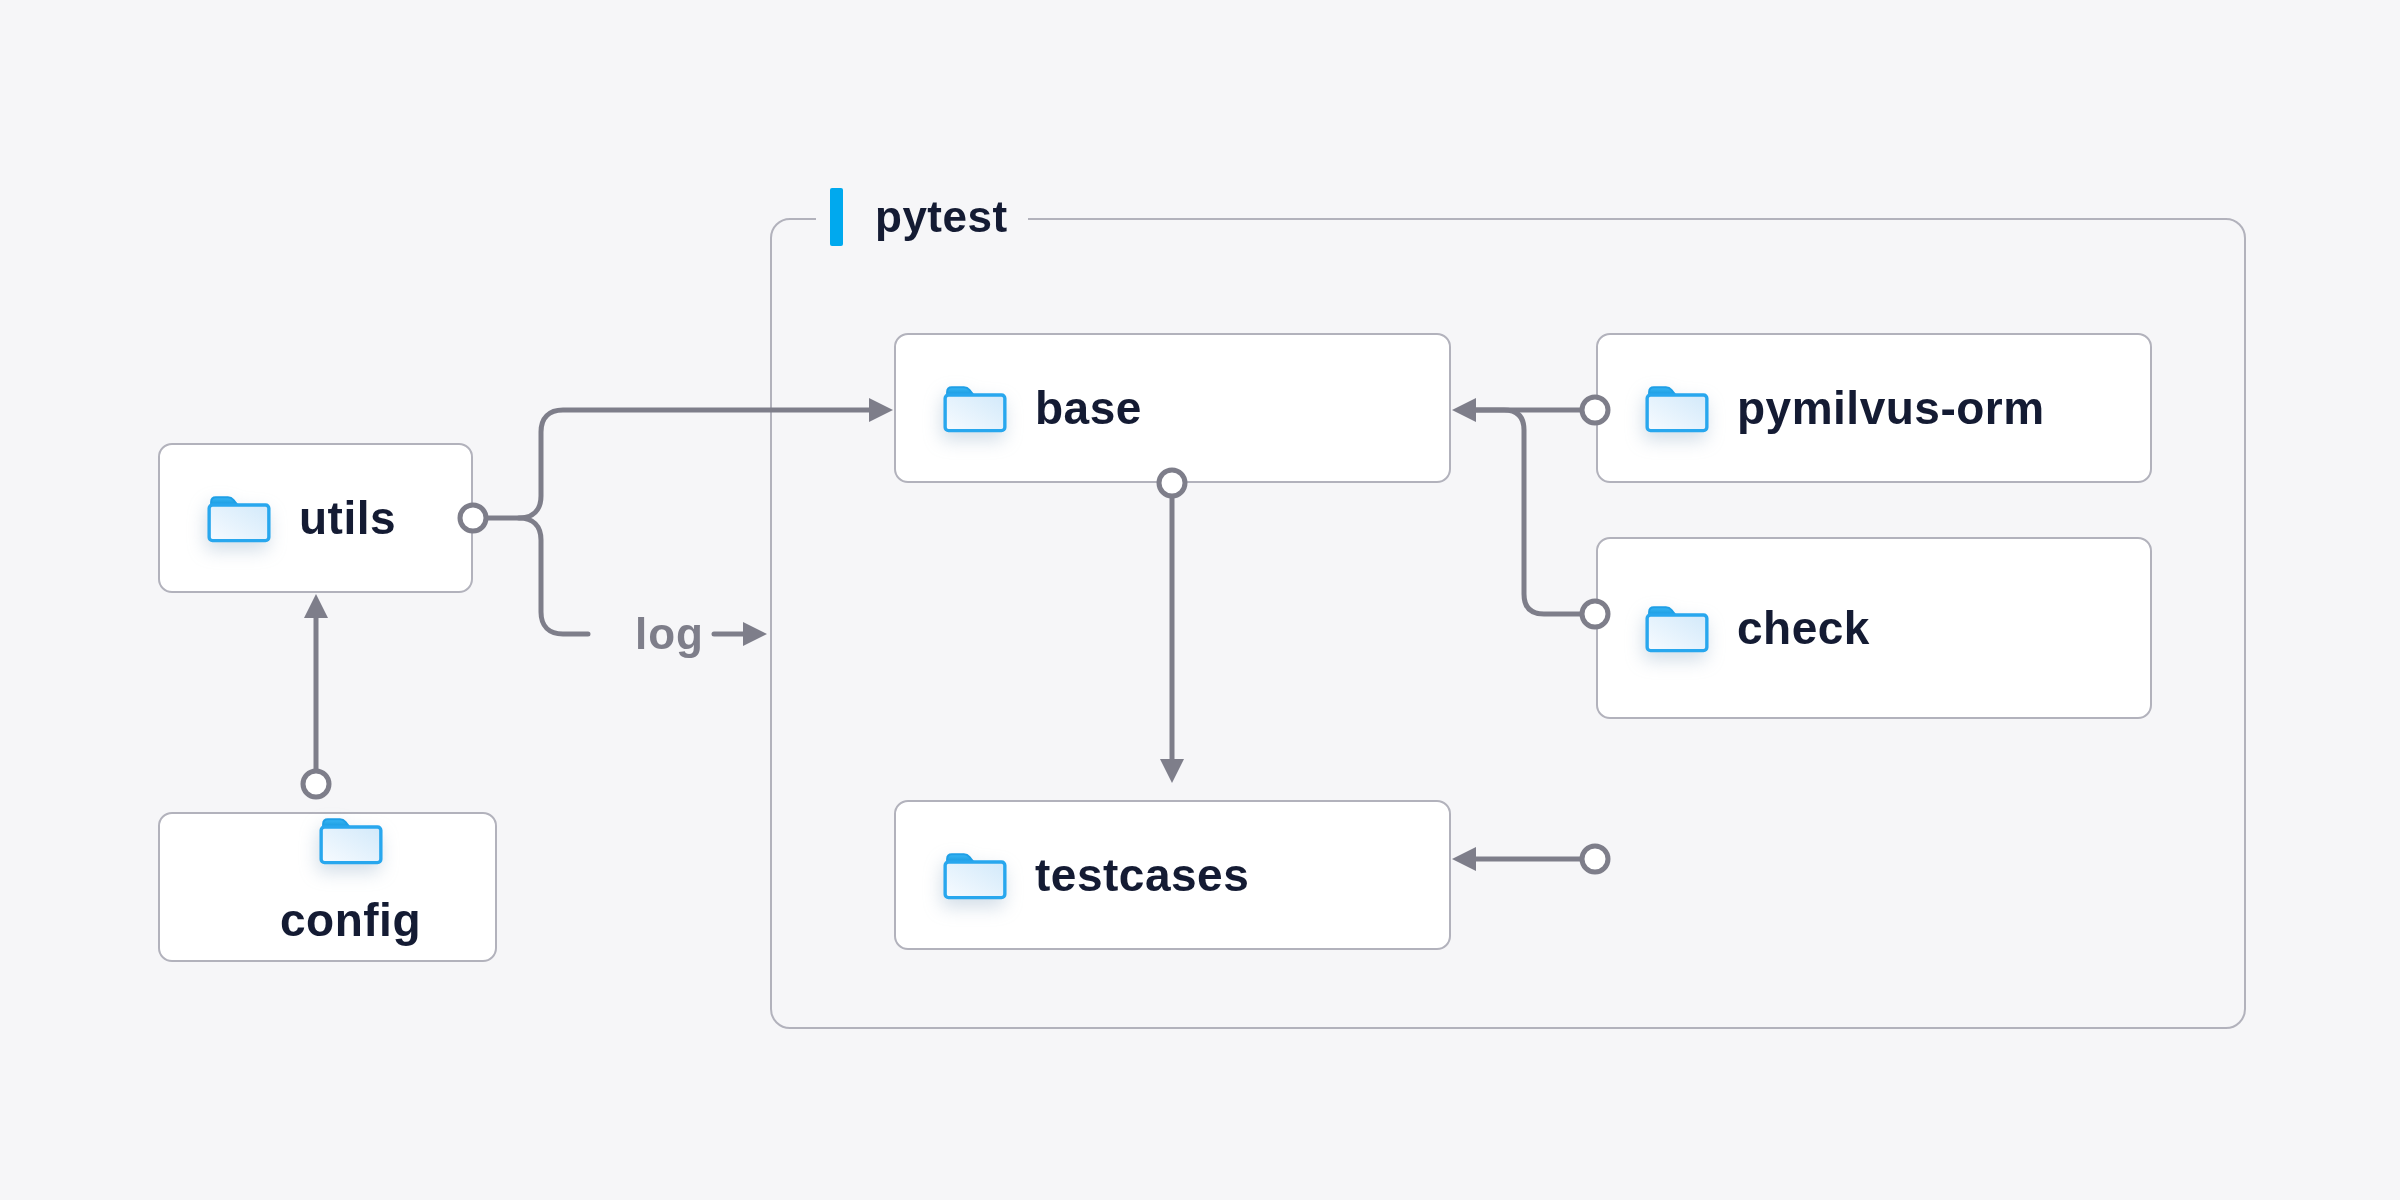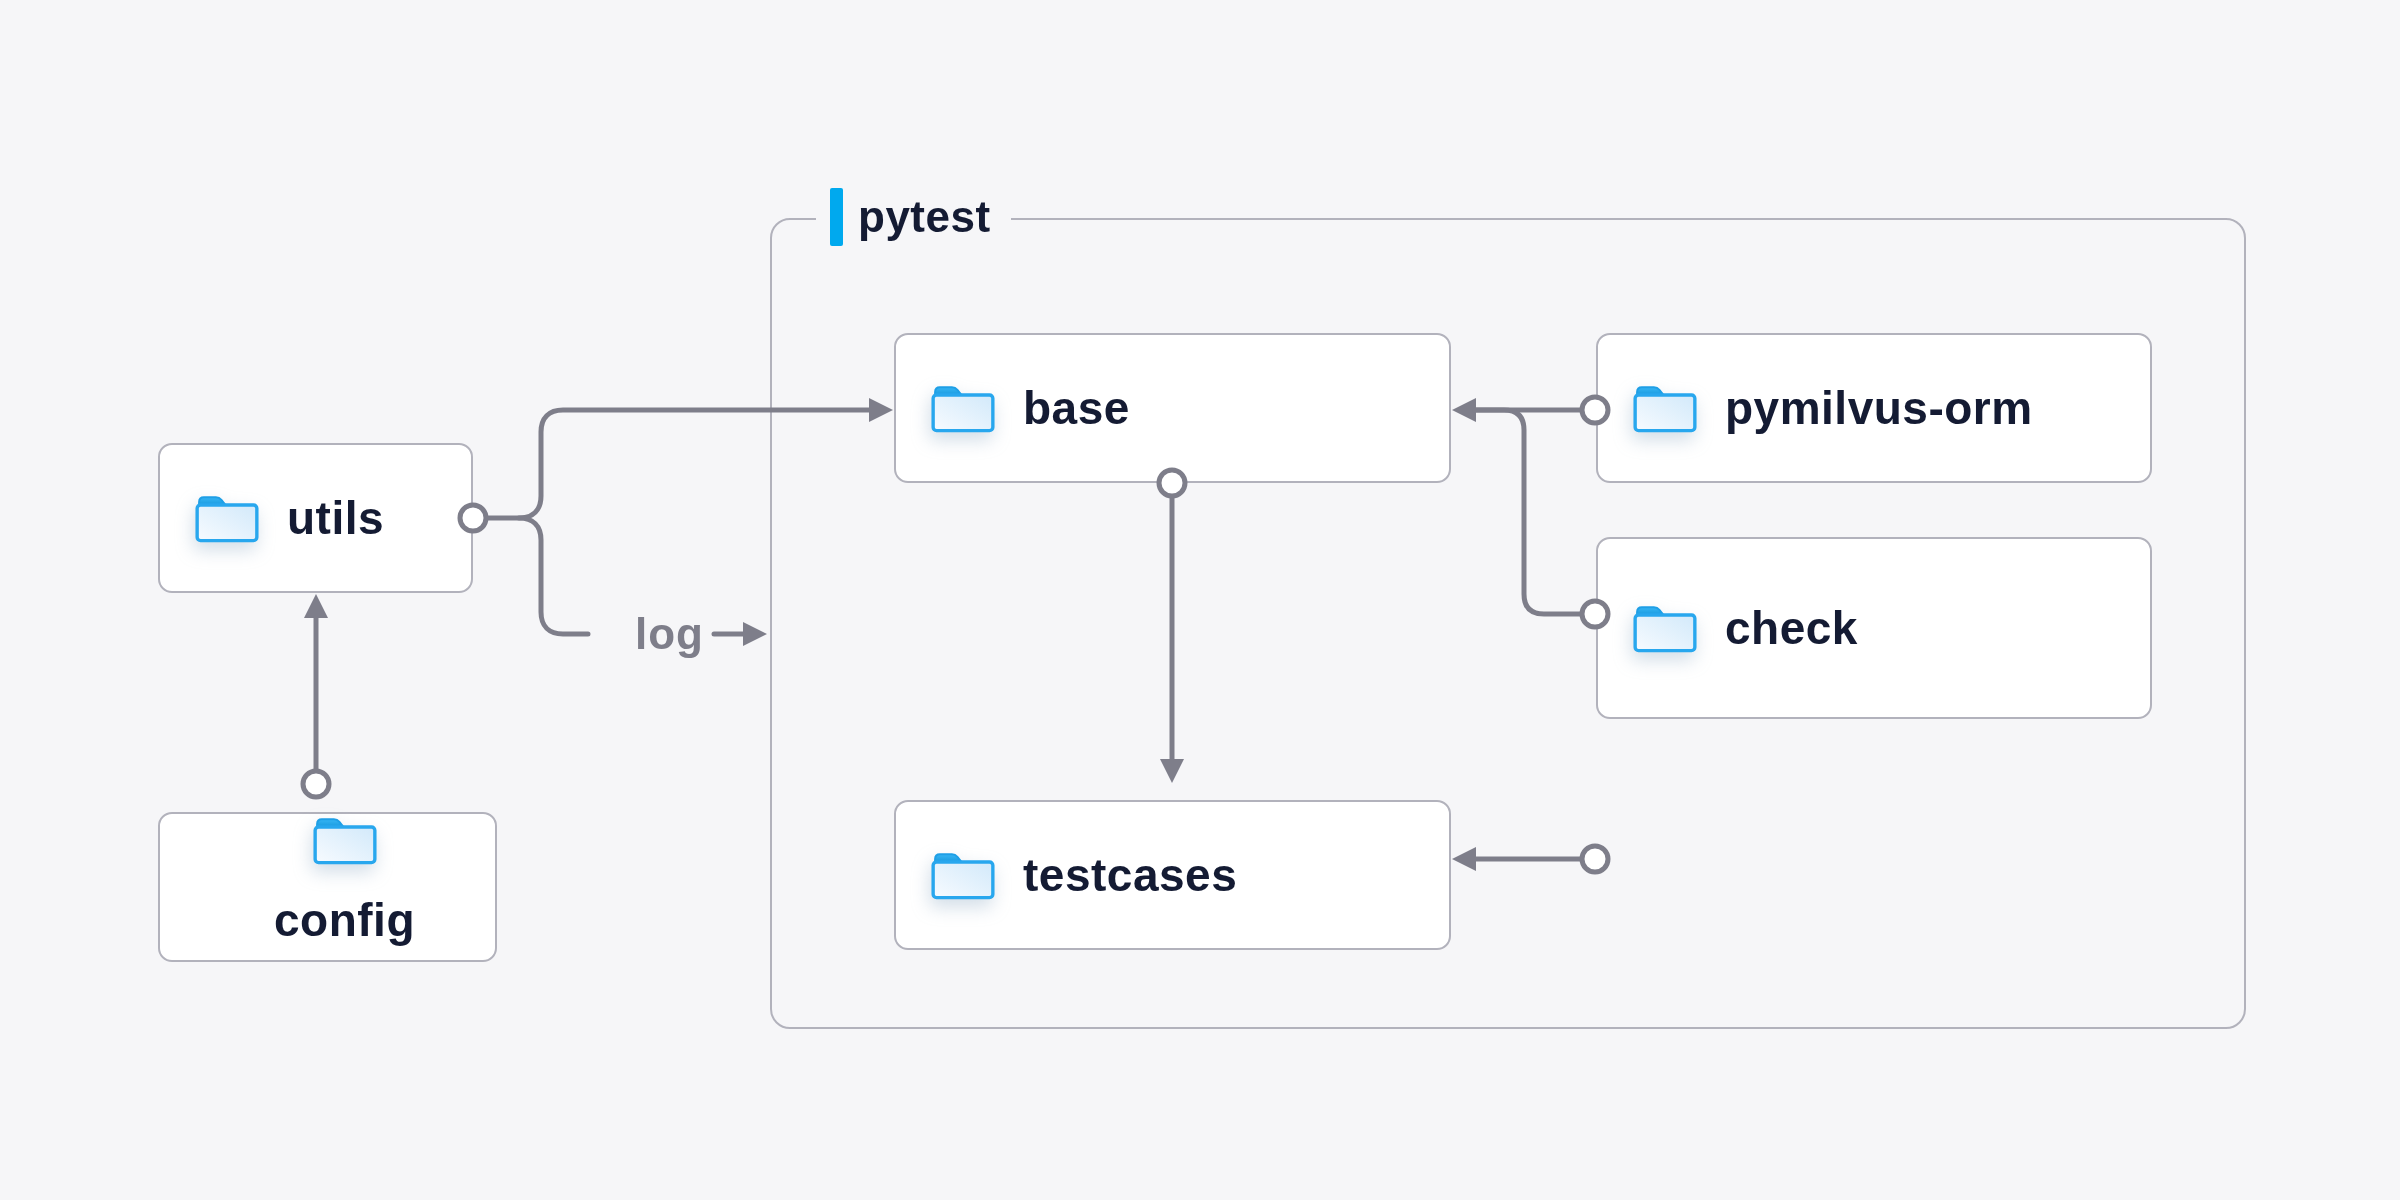--- a/index.html
+++ b/index.html
@@ -18,21 +18,21 @@
 
   
   .node {
     position: absolute;
     height: 150px;
     background: #ffffff;
     border: 2px solid #b2b2bc;
     border-radius: 14px;
     display: flex;
     align-items: center;
-    padding-left: 34px;
+    padding-left: 46px;
     box-sizing: border-box;
     gap: 27px;
   }
   .node-label {
     font-size: 46px;
     font-weight: 700;
     color: #141b33;
     letter-spacing: 0.5px;
     white-space: nowrap;
   }
@@ -62,21 +62,21 @@
     border-radius: 20px;
     box-sizing: border-box;
   }
   #pytest-group-label {
     position: absolute;
     left: 44px;
     top: -34px;
     height: 62px;
     display: flex;
     align-items: center;
-    gap: 15px;
+    gap: 32px;
     background: #f6f6f8;
     padding: 0 20px 0 14px;
   }
   .accent-bar {
     display: inline-block;
     width: 13px;
     height: 58px;
     background: #00a9ee;
     border-radius: 2px;
   }

